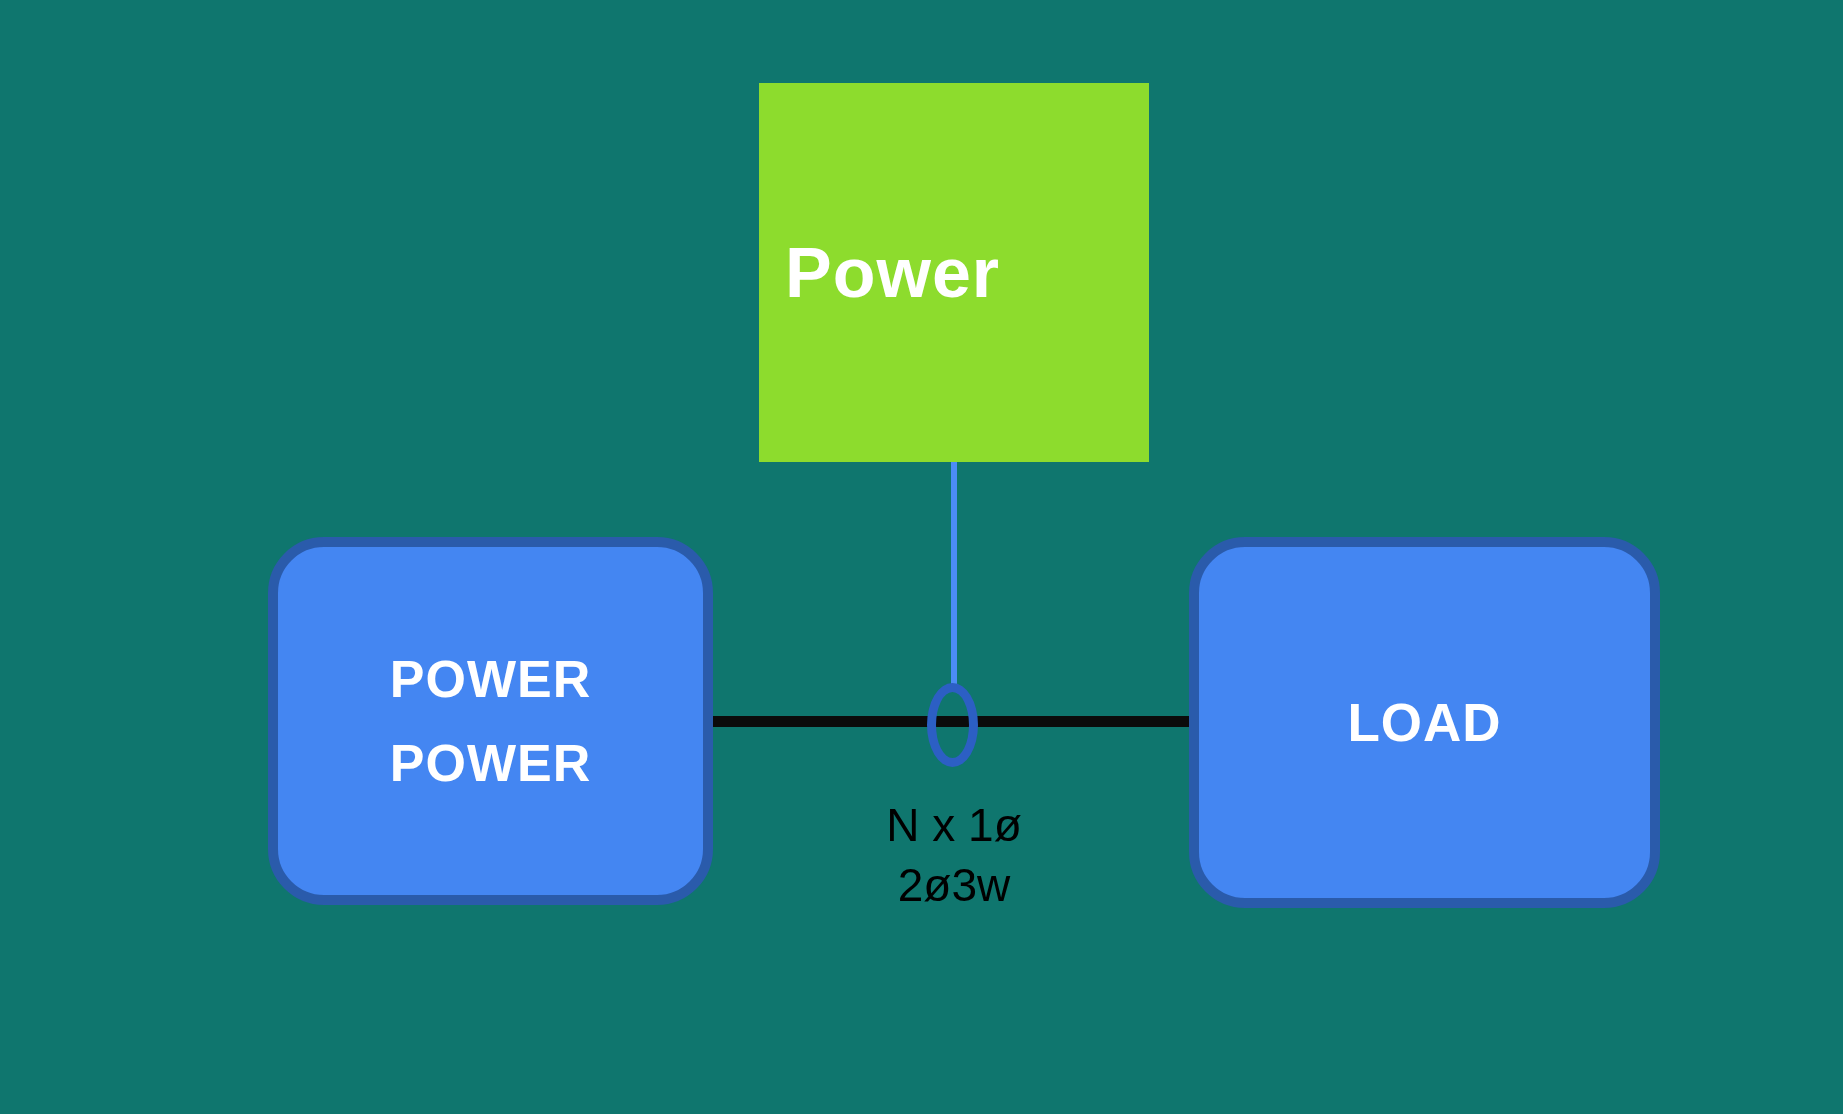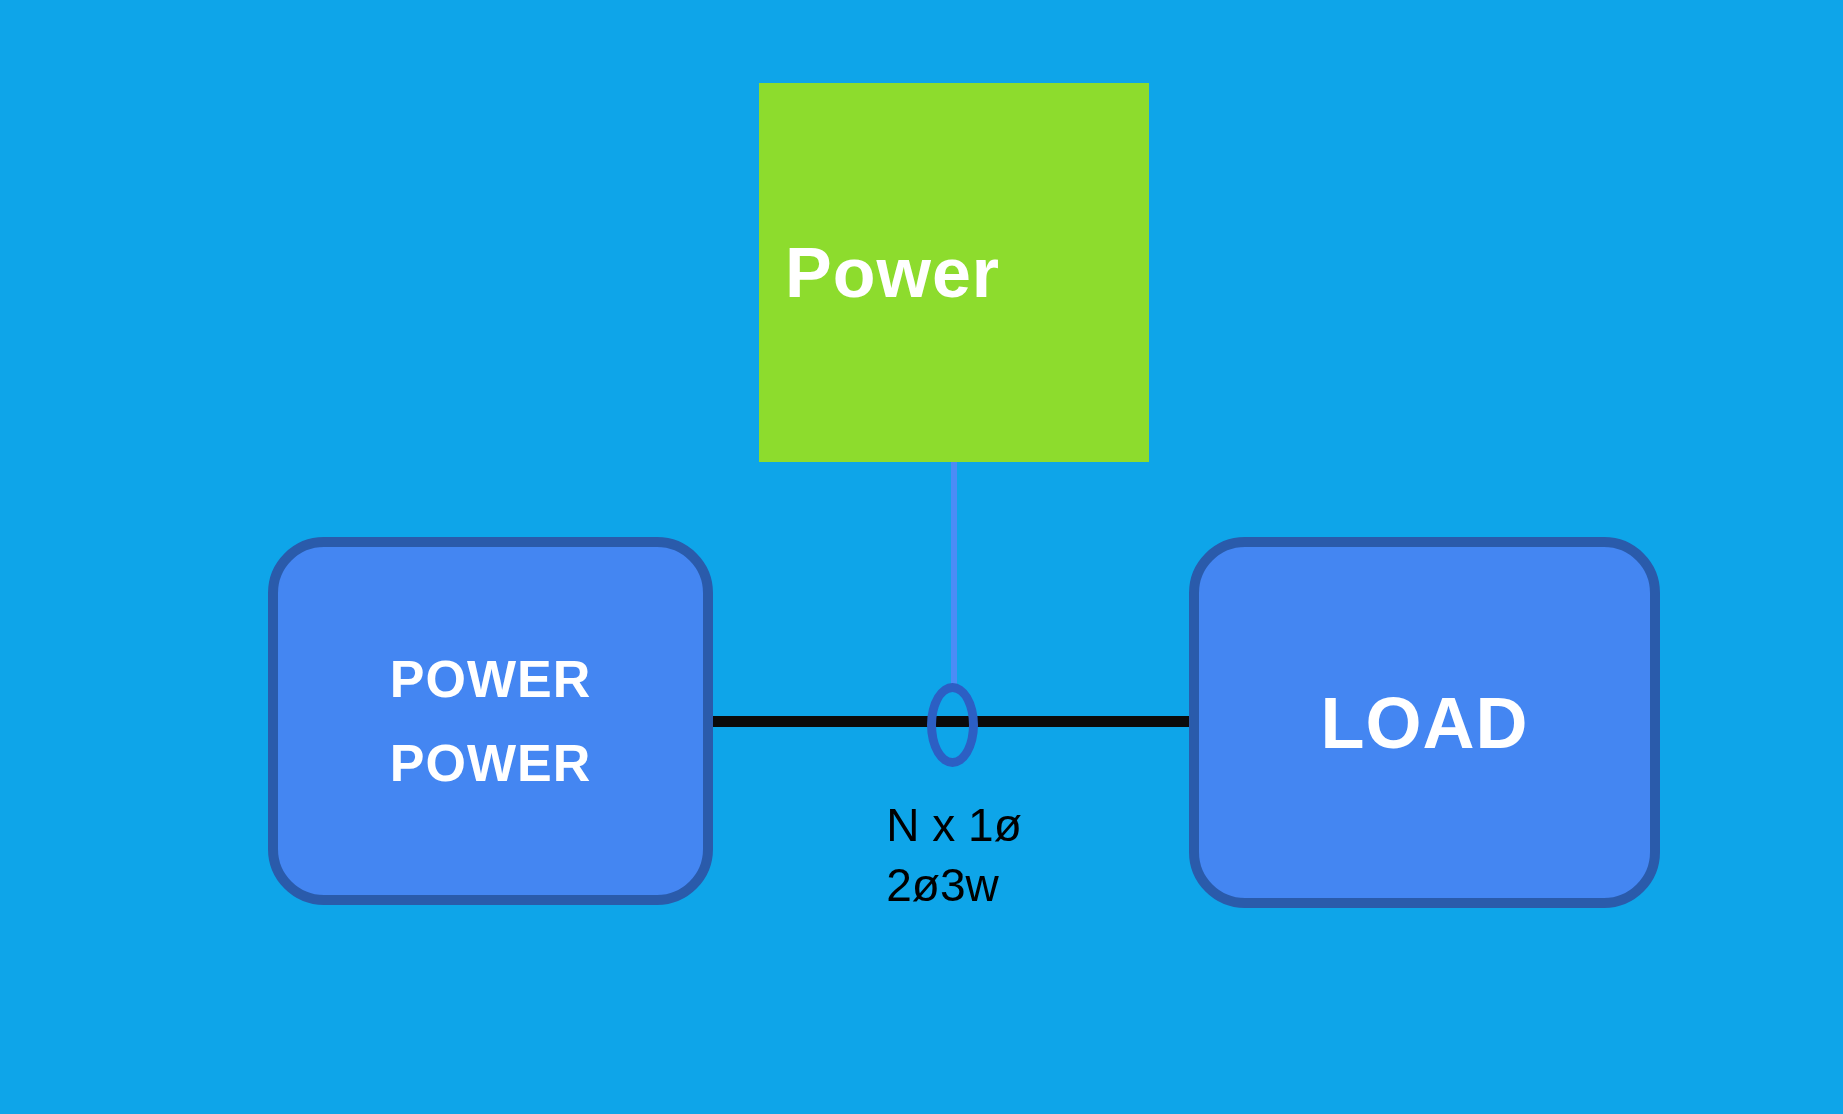--- a/index.html
+++ b/index.html
@@ -9,21 +9,21 @@
     --clamp-blue:#2C5FC4;
     --lead-blue:#4C8CF6;
     --wire-black:#0B0B0B;
     --label-white:#FFFFFF;
     --text-black:#000000;
   }
   html,body{margin:0;padding:0;background:#fff;}
   .canvas{
     position:relative;
     width:1843px;height:1114px;
-    background:#0ea5e9;
+    background:#0f766e;
     overflow:hidden;
     font-family:"Liberation Sans", sans-serif;
   }
   .analyzer-box{
     position:absolute;left:759px;top:83px;width:390px;height:379px;
     background:var(--analyzer-green);
     display:flex;flex-direction:column;justify-content:center;
     padding-left:26px;box-sizing:border-box;
   }
   .analyzer-box .lbl{
@@ -40,41 +40,41 @@
     display:flex;flex-direction:column;align-items:center;justify-content:center;
     z-index:2;
   }
   .source-box{left:268px;top:537px;width:445px;height:368px;}
   .load-box{left:1189px;top:537px;width:471px;height:371px;}
   .node-box .lbl{
     color:var(--label-white);
     font-size:52px;font-weight:800;line-height:84px;
     letter-spacing:1px;text-align:center;
   }
-  .load-box .lbl{font-size:72px;}
+  .load-box .lbl{font-size:53px;}
   .wire{
     position:absolute;left:713px;top:716px;width:476px;height:11px;
     background:var(--wire-black);z-index:1;
   }
   .lead{
     position:absolute;left:951px;top:462px;width:6px;height:230px;
     background:var(--lead-blue);z-index:1;
   }
   .clamp{
     position:absolute;left:927px;top:683px;width:51px;height:84px;
     border:9px solid var(--clamp-blue);
     border-radius:50%;
     box-sizing:border-box;
     background:transparent;
     z-index:3;
   }
   .wiring-label{
     position:absolute;left:954px;top:795px;
     transform:translateX(-50%);
-    text-align:left;
+    text-align:center;
     color:var(--text-black);
     font-size:46px;line-height:60px;
     white-space:nowrap;
     z-index:1;
   }
 </style>
 </head>
 <body>
 
 <div class="canvas">

